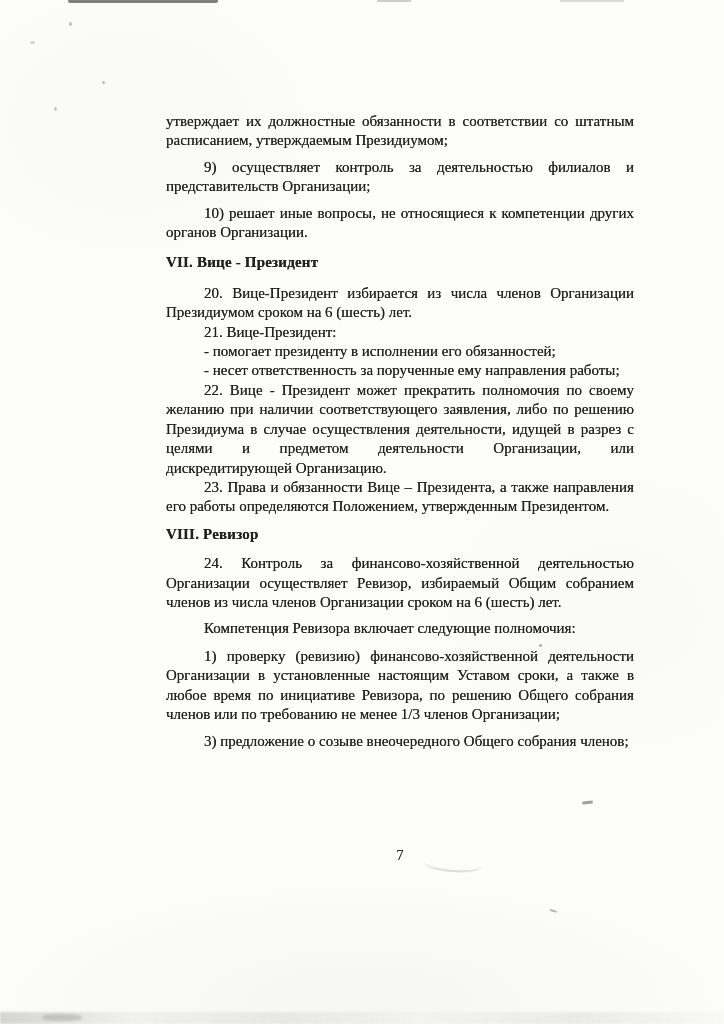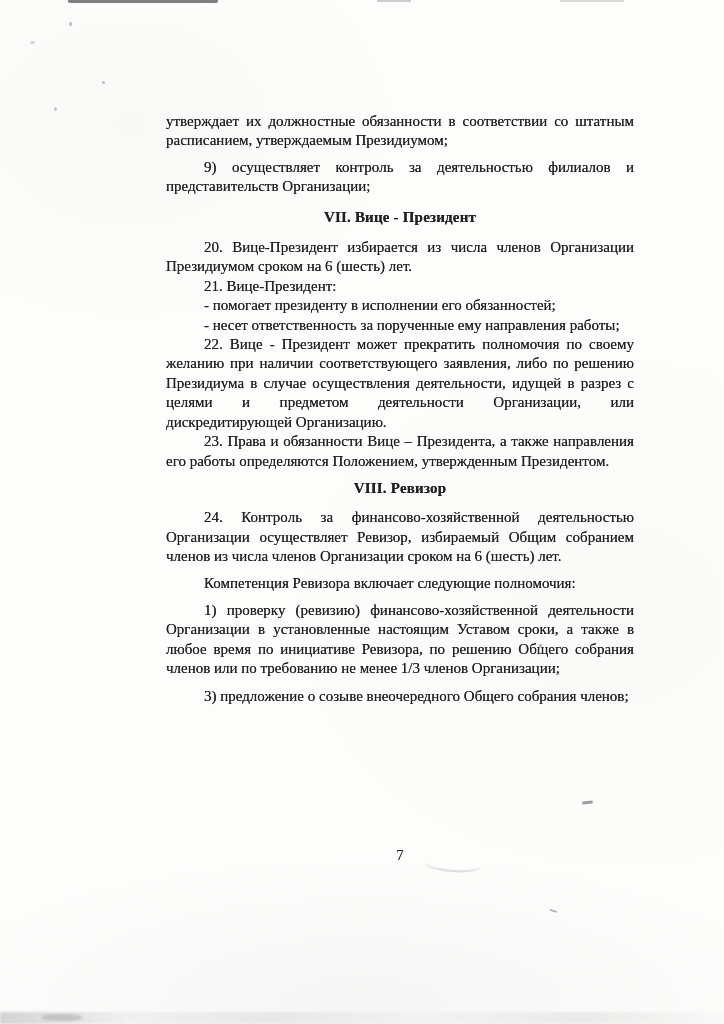--- a/index.html
+++ b/index.html
@@ -37,21 +37,21 @@
     text-indent: 38px;
   }
   .para.noindent { text-indent: 0; }
   .para.gap { margin-top: 7px; }
   .para.gap8 { margin-top: 8px; }
 
   .section-heading {
     margin: 11px 0 11px 0;
     text-indent: 0;
     font-weight: bold;
-    text-align: center;
+    text-align: left;
     letter-spacing: 0.2px;
   }
   .section-heading.tight { margin-top: 8px; margin-bottom: 10px; }
 
   .page-number {
     position: absolute;
     left: 166px;
     top: 848px;
     width: 468px;
     text-align: center;
@@ -115,20 +115,21 @@
 </style>
 </head>
 <body>
 
 <div class="page-content">
 
   <p class="para noindent">утверждает их должностные обязанности в соответствии со штатным расписанием, утверждаемым Президиумом;</p>
 
   <p class="para gap">9) осуществляет контроль за деятельностью филиалов и представительств Организации;</p>
 
+  <p class="para gap">10) решает иные вопросы, не относящиеся к компетенции других органов Организации.</p>
 
   <p class="section-heading">VII. Вице - Президент</p>
 
   <p class="para">20. Вице-Президент избирается из числа членов Организации Президиумом сроком на 6 (шесть) лет.</p>
 
   <p class="para">21. Вице-Президент:</p>
 
   <p class="para">- помогает президенту в исполнении его обязанностей;</p>
 
   <p class="para">- несет ответственность за порученные ему направления работы;</p>

